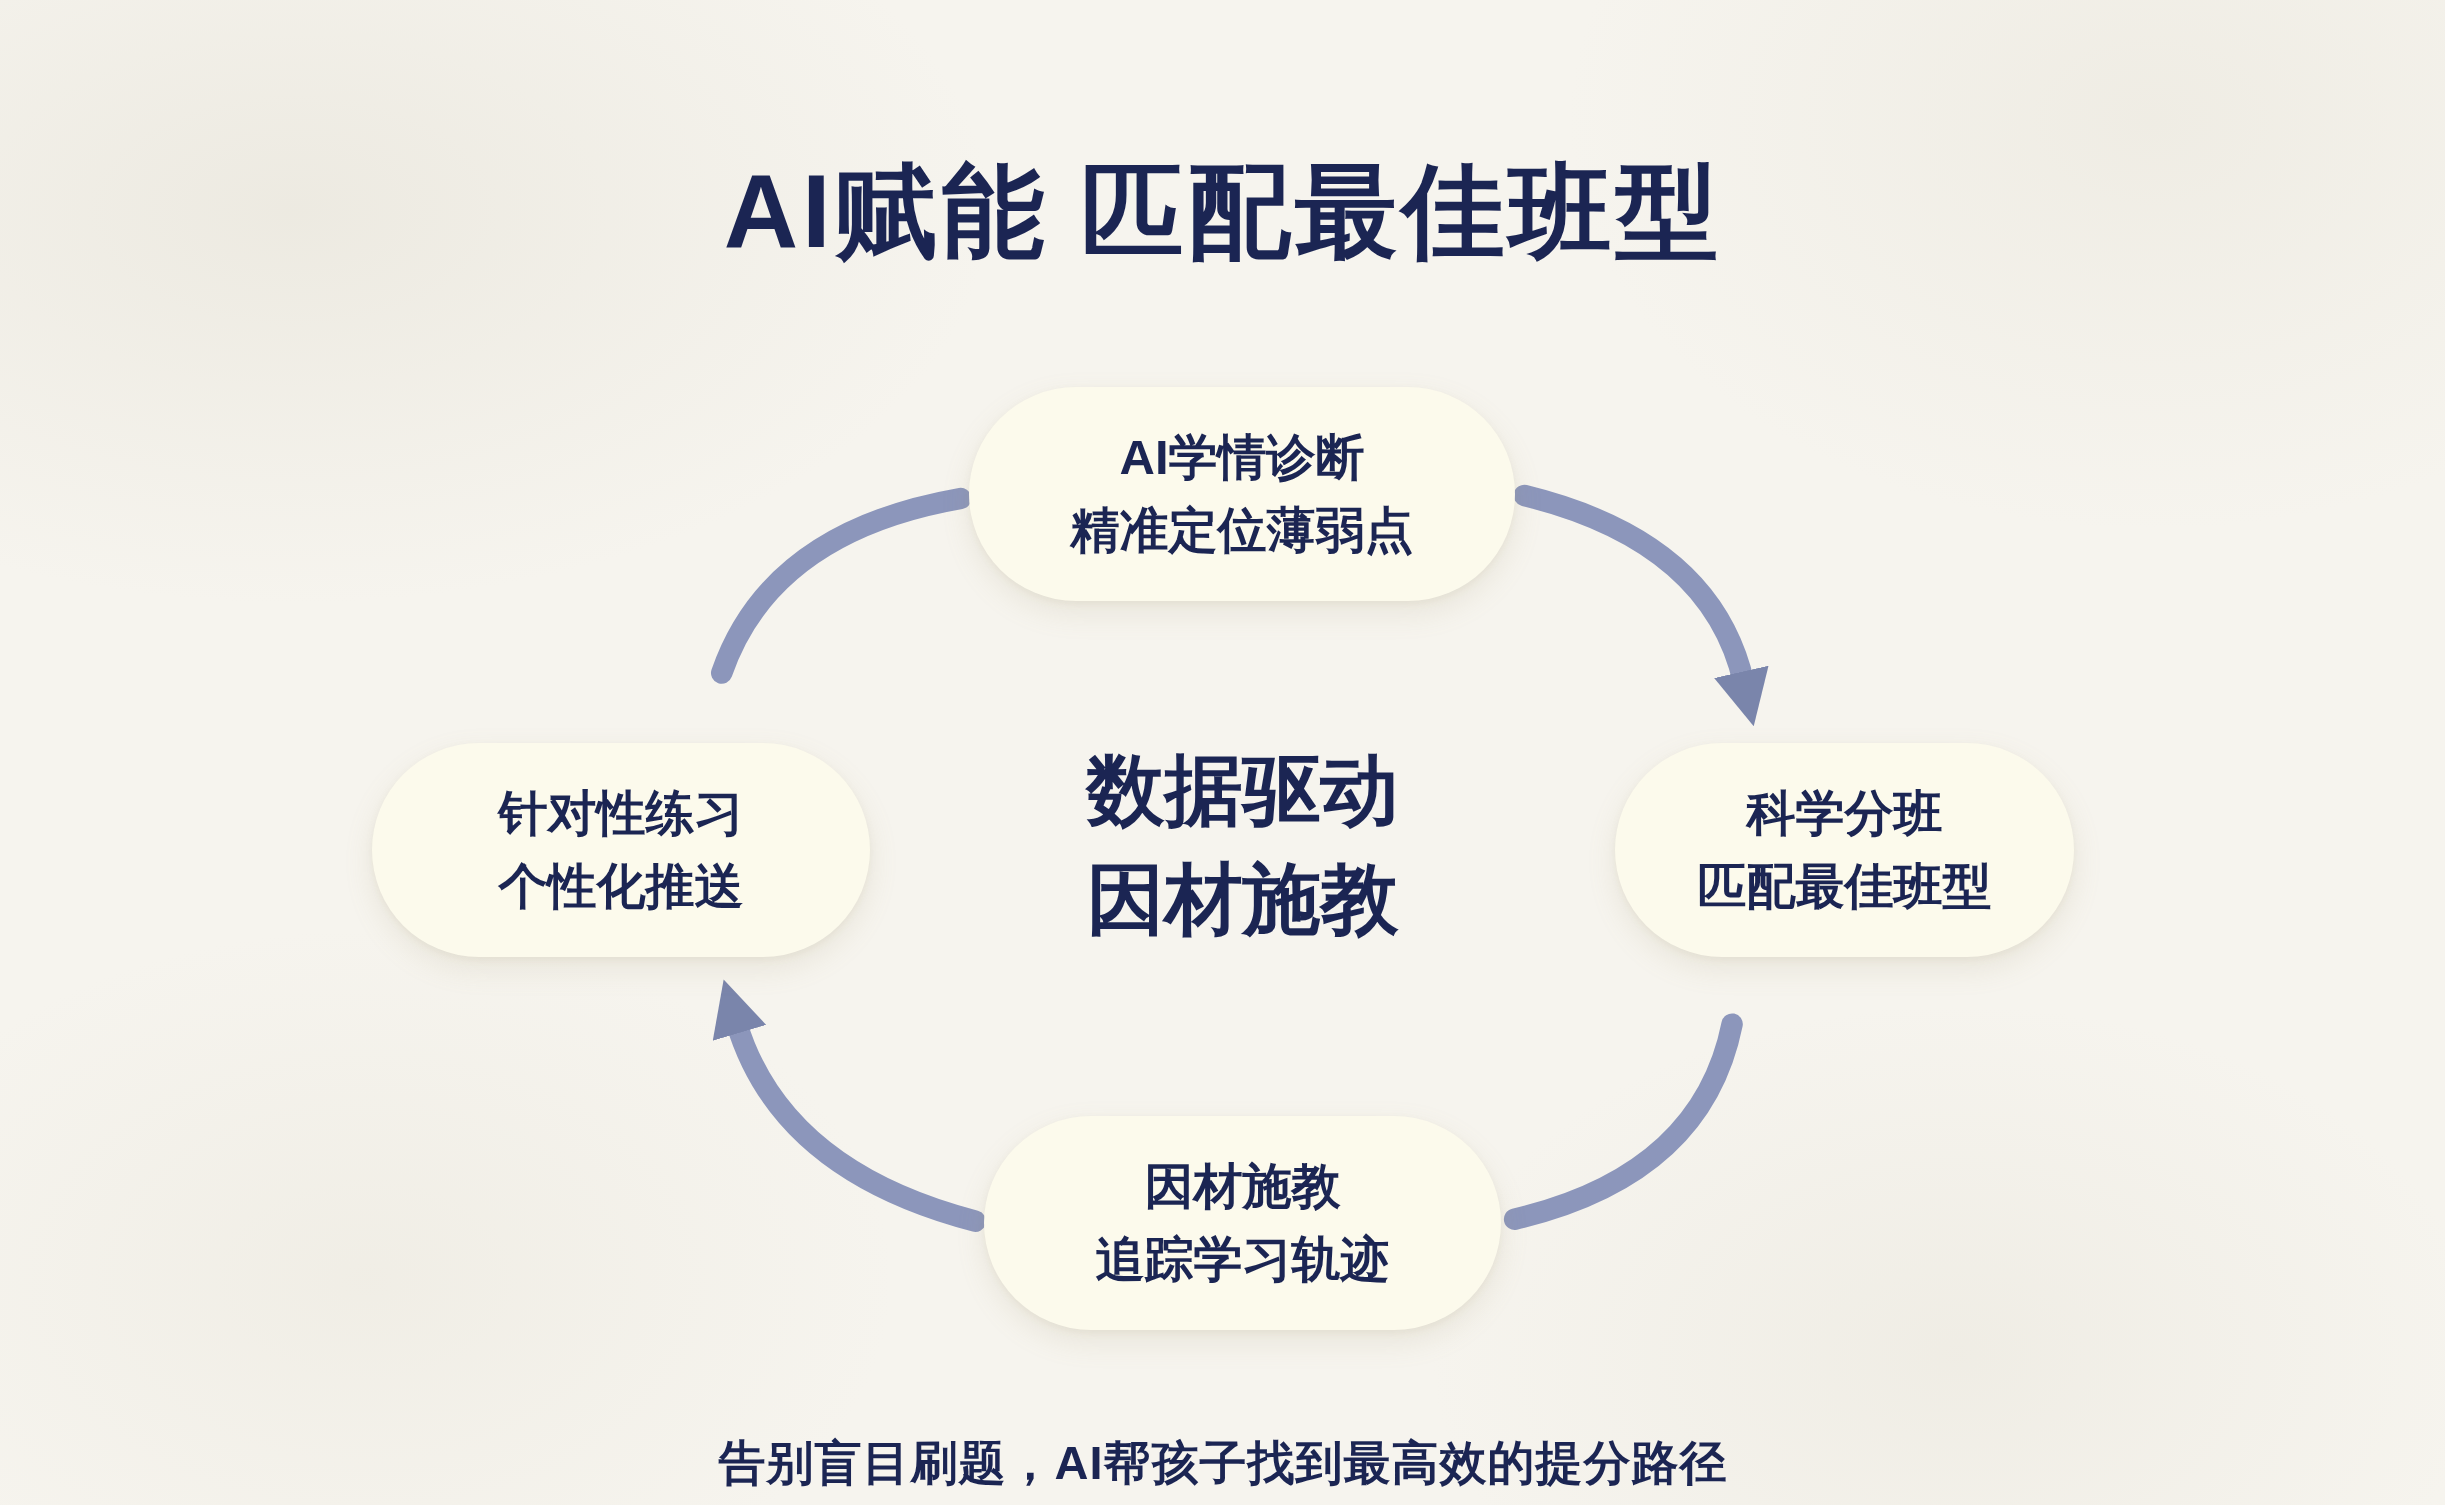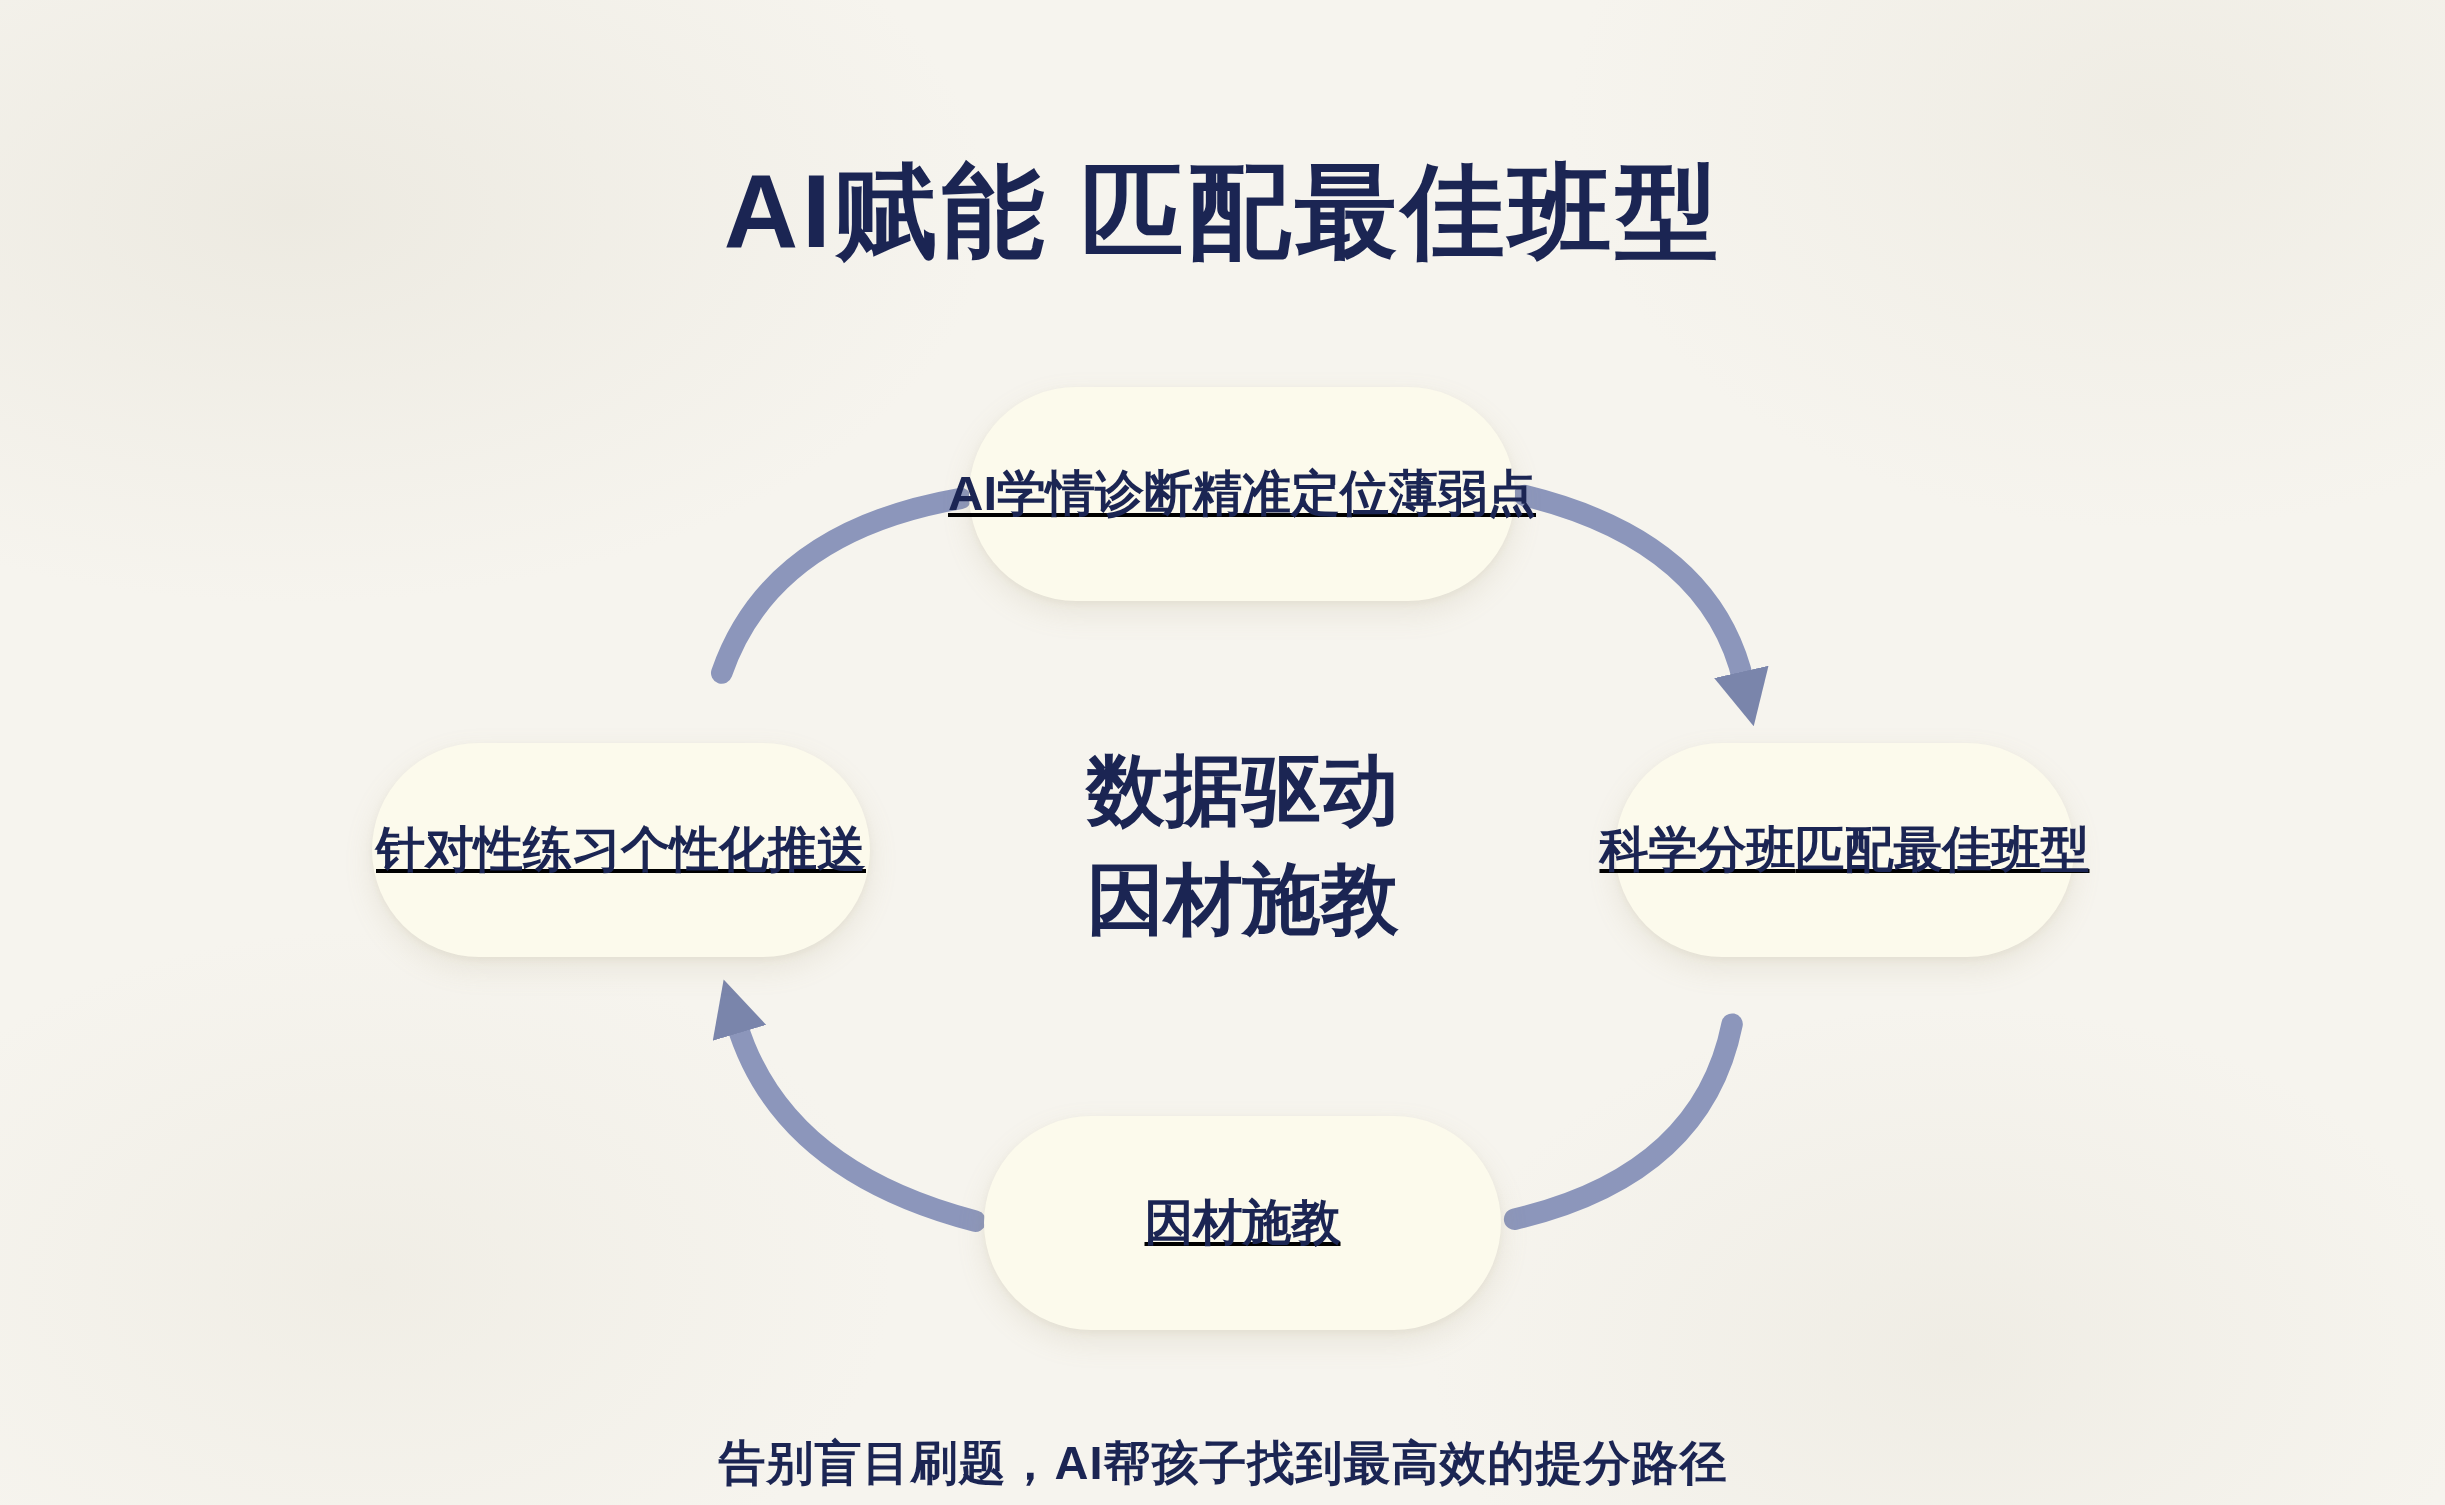--- a/index.html
+++ b/index.html
@@ -42,25 +42,24 @@
     stroke: var(--arrow, #8c96bb);
     stroke-width: 22;
     stroke-linecap: round;
   }
 
   .pill {
     position: absolute;
     background: var(--pill-background, #fcfaec);
     border-radius: 117px;
     display: flex;
-    flex-direction: row;
+    flex-direction: column;
     align-items: center;
     justify-content: center;
     box-shadow: 0 11.7px 29px rgba(168,158,118,0.16), 0 2.9px 7.8px rgba(168,158,118,0.10);
-    text-decoration: underline;
   }
   .pill-line {
     font-size: 49px;
     font-weight: 700;
     line-height: 1.5;
     color: var(--text-navy, #1b2553);
     white-space: nowrap;
   }
 
   .pill-top    { left: 969px;  top: 387px;  width: 546px; height: 214px; }
@@ -116,20 +115,21 @@
     <div class="pill-line">精准定位薄弱点</div>
   </div>
 
   <div class="pill pill-right">
     <div class="pill-line">科学分班</div>
     <div class="pill-line">匹配最佳班型</div>
   </div>
 
   <div class="pill pill-bottom">
     <div class="pill-line">因材施教</div>
+    <div class="pill-line">追踪学习轨迹</div>
   </div>
 
   <div class="pill pill-left">
     <div class="pill-line">针对性练习</div>
     <div class="pill-line">个性化推送</div>
   </div>
 
   <div class="center-label">
     <div>数据驱动</div>
     <div>因材施教</div>

